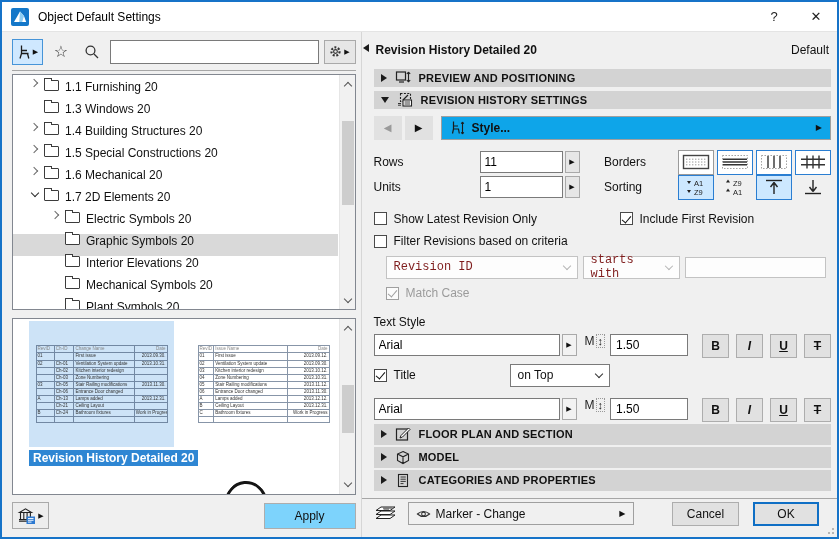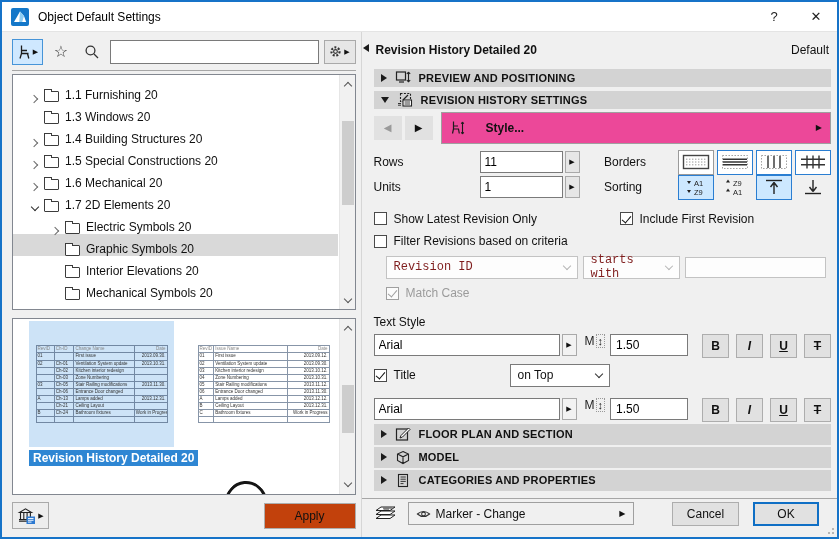--- a/index.html
+++ b/index.html
@@ -24,21 +24,21 @@
   .chair-btn { width:31px; height:26px; background:#cfe8ff; border:1px solid #4694d8; display:flex; align-items:center; justify-content:center; gap:1px; }
   .flat-btn { width:26px; height:26px; display:flex; align-items:center; justify-content:center; background:transparent; border:none; font-size:16px; color:#333; }
   .search-input { flex:1; height:24px; border:1px solid #7a7a7a; background:#fff; font-family:"Liberation Sans",sans-serif; font-size:12px; padding:0 4px; }
   .gear-btn { width:32px; height:24px; background:#e6e6e6; border:1px solid #a9a9a9; display:flex; align-items:center; justify-content:center; gap:2px; }
   .mini-arrow { font-size:7px; color:#111; line-height:1; }
   .lsep { border-top:1px solid #a6a6a6; margin:5px 0 3px 0; }
 
   
   .tree-box { height:240px; background:#fff; border:1px solid #828790; position:relative; overflow:hidden; padding-top:5px; }
   .tree-rows { margin-right:17px; }
-  .tree-row { height:22px; display:flex; align-items:flex-end; cursor:default; }
+  .tree-row { height:22px; display:flex; align-items:flex-start; cursor:default; }
   .tree-row.sel { background:#d9d9d9; }
   .chev { width:15px; display:inline-flex; align-items:center; justify-content:center; flex:0 0 15px; }
   .chev.right::before { content:""; width:5px; height:5px; border-top:1.5px solid #6a6a6a; border-right:1.5px solid #6a6a6a; transform:rotate(45deg); margin-right:2px; }
   .chev.down::before { content:""; width:5px; height:5px; border-top:1.5px solid #2b2b2b; border-right:1.5px solid #2b2b2b; transform:rotate(135deg); margin-bottom:2px; }
   .folder { width:15px; height:11px; border:1px solid #3c3c3c; background:#fff; position:relative; margin:0 6px 0 2px; flex:0 0 15px; border-radius:1px; }
   .folder::before { content:""; position:absolute; top:-3px; left:-1px; width:6px; height:2px; border:1px solid #3c3c3c; border-bottom:none; background:#fff; }
   .tlabel { white-space:nowrap; }
 
   
   .vscroll { position:absolute; top:0; right:0; bottom:0; width:16px; background:#f1f1f1; border-left:1px solid #e6e6e6; }
@@ -58,37 +58,37 @@
   table.mini { border-collapse:collapse; width:132px; font-size:4.5px; line-height:1.35; color:#333; table-layout:fixed; }
   table.mini th, table.mini td { border:0.5px solid #8795a8; padding:0 1px; font-weight:normal; text-align:left; overflow:hidden; white-space:nowrap; height:6px; }
   table.mini th { color:#888; }
   table.mini .r { text-align:right; }
   .thumb-card.sel table.mini th, .thumb-card.sel table.mini td { border-color:#7288a3; }
   .arc { position:absolute; left:212px; top:162px; width:42px; height:42px; border:3px solid #151515; border-radius:50%; border-right-color:transparent; border-bottom-color:transparent; transform:rotate(40deg); }
 
   
   .lbottom { margin-top:auto; display:flex; align-items:center; padding-top:7px; }
   .lib-btn { width:37px; height:27px; background:#ededed; border:1px solid #a9a9a9; display:flex; align-items:center; justify-content:center; gap:2px; }
-  .apply-btn { margin-left:auto; width:92px; height:26px; background:#c2410c; border:1px solid #adadad; display:flex; align-items:center; justify-content:center; font-size:12px; }
+  .apply-btn { margin-left:auto; width:92px; height:26px; background:#7dd3fc; border:1px solid #adadad; display:flex; align-items:center; justify-content:center; font-size:12px; }
 
   
   .collapse-arrow { position:absolute; left:1px; top:12px; width:0; height:0; border-right:6px solid #1b1b1b; border-top:4px solid transparent; border-bottom:4px solid transparent; }
   .rheader { display:flex; align-items:center; margin:3px 2px 10px 2px; }
   .rtitle { font-weight:bold; font-size:12px; }
   .rdefault { margin-left:auto; font-size:12px; }
 
   .section-bar { height:21px; background:#d3d3d3; display:flex; align-items:center; padding:0 7px; gap:8px; margin:2px 0; cursor:default; }
   .tri-right { width:0; height:0; border-left:6px solid #1b1b1b; border-top:4px solid transparent; border-bottom:4px solid transparent; }
   .tri-down { width:0; height:0; border-top:6px solid #1b1b1b; border-left:4px solid transparent; border-right:4px solid transparent; }
   .sec-label { font-weight:bold; font-size:11px; letter-spacing:.2px; }
 
   .style-row { display:flex; align-items:center; margin:5px 0 10px 0; height:24px; }
   .nav-btn { width:28px; height:24px; background:#e1e1e1; display:flex; align-items:center; justify-content:center; margin-right:3px; font-size:10px; }
   .nav-btn.dis { color:#9a9a9a; }
-  .style-dd { flex:1; margin-left:5px; height:32px; border:1px solid #9f9f9f; background:#ec4899; display:flex; align-items:center; padding:0 8px; gap:21px; }
+  .style-dd { flex:1; margin-left:5px; height:24px; border:1px solid #9f9f9f; background:#0ea5e9; display:flex; align-items:center; padding:0 8px; gap:7px; }
   .style-dd .lbl { font-weight:bold; font-size:12px; }
   .dd-arrow { margin-left:auto; font-size:8px; color:#111; }
 
   .frow { display:flex; align-items:center; height:27px; }
   .flabel { width:106px; font-size:12px; }
   .num-input { width:83px; height:22px; border:1px solid #7a7a7a; background:#fff; font-family:"Liberation Sans",sans-serif; font-size:12px; padding:0 4px; }
   .spin-btn { width:15px; height:22px; background:#e6e6e6; border:1px solid #a9a9a9; display:flex; align-items:center; justify-content:center; margin-left:2px; font-size:7px; }
   .rspacer { flex:1; }
   .blabel { width:74px; font-size:12px; }
   .toggles { display:flex; gap:3px; }

